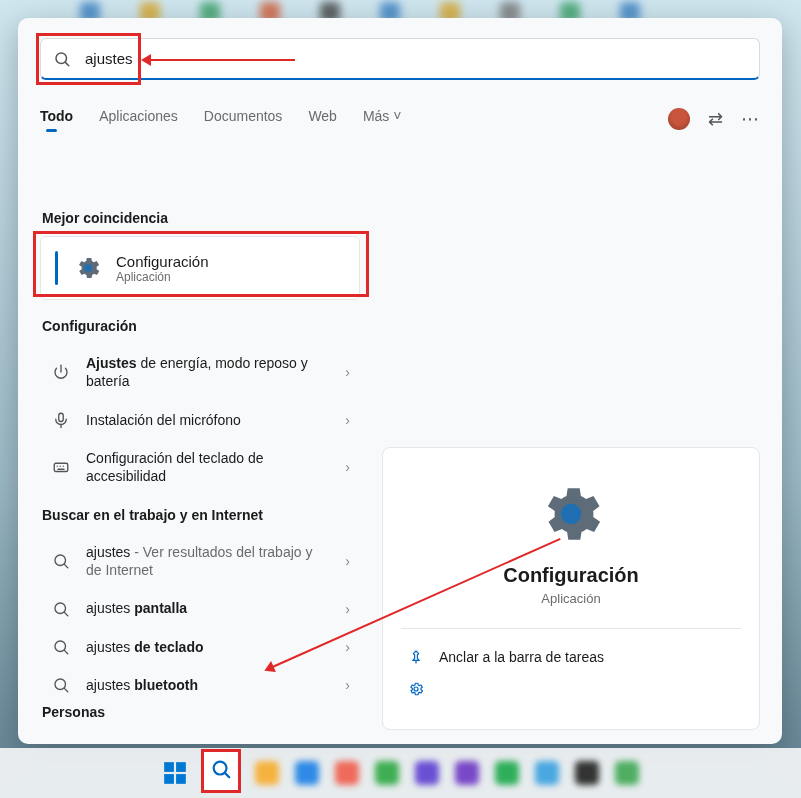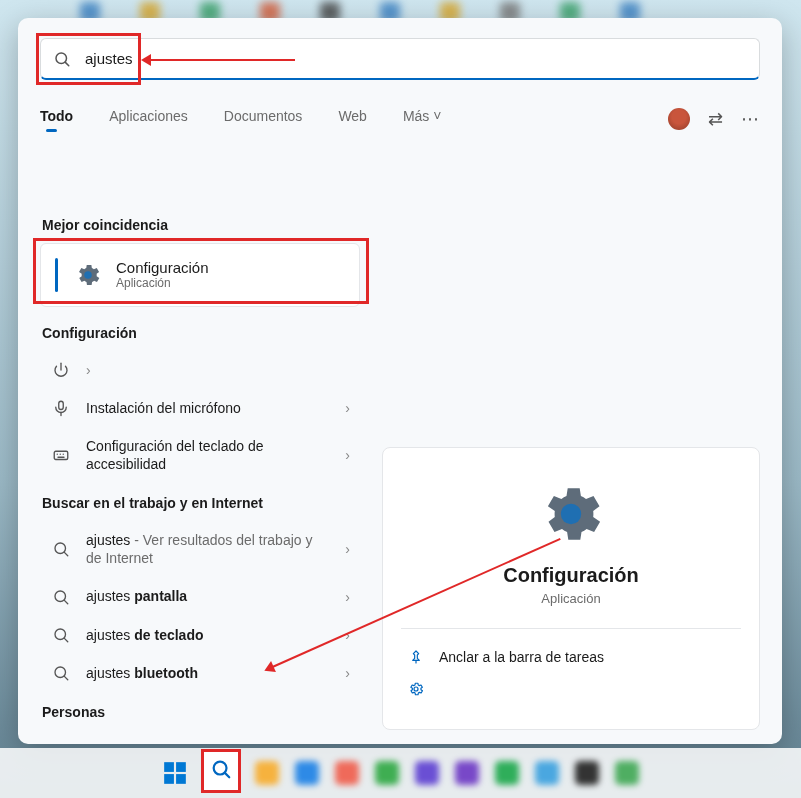--- a/index.html
+++ b/index.html
@@ -33,21 +33,21 @@
     border-radius:6px;padding:0 12px;
   }
   .search-box input{
     flex:1;border:none;outline:none;font-size:15px;background:transparent;color:var(--text);
   }
   .search-red{position:absolute;left:-4px;top:-5px;width:105px;height:52px;border:3px solid var(--red);pointer-events:none;}
   .arrow-search{position:absolute;left:105px;top:21px;width:150px;height:2px;background:var(--red);}
   .arrow-search::before{content:"";position:absolute;left:-10px;top:-5px;border:6px solid transparent;border-right:10px solid var(--red);}
 
   .tabs-row{display:flex;align-items:center;margin-top:22px;height:34px;}
-  .tabs{display:flex;gap:36px;font-size:14px;color:var(--muted);}
+  .tabs{display:flex;gap:26px;font-size:14px;color:var(--muted);}
   .tabs .tab{position:relative;cursor:pointer;padding-bottom:6px;}
   .tabs .tab.active{font-weight:600;color:var(--text);}
   .tabs .tab.active::after{content:"";position:absolute;left:6px;right:50%;bottom:-2px;height:3px;border-radius:3px;background:var(--accent);}
   .tab-spacer{flex:1;}
   .right-actions{display:flex;align-items:center;gap:18px;color:#555;}
   .avatar{width:22px;height:22px;border-radius:50%;background:radial-gradient(circle at 50% 40%,#c9553c 40%,#8f3b28 100%);}
   .dots{font-size:18px;letter-spacing:1px;}
 
   .body{display:flex;gap:22px;margin-top:18px;height:calc(100% - 130px);align-items:flex-end;}
   .left{width:320px;}
@@ -157,20 +157,21 @@
 
       <div class="section-label" style="margin-top:18px">Configuración</div>
       <div id="settings-list">
           <div class="item">
        <span class="ico">
               <svg width="18" height="18" viewBox="0 0 24 24" fill="none" stroke="#555" stroke-width="1.8" stroke-linecap="round" stroke-linejoin="round">
                 <path d="M12 3v9"></path>
                 <path d="M6 7a8 8 0 1012 0"></path>
               </svg>
             </span>
+       <span class="txt"><span class="bold">Ajustes</span> de energía, modo reposo y batería</span>
        <span class="chev">›</span>
      </div>
           <div class="item">
        <span class="ico">
               <svg width="18" height="18" viewBox="0 0 24 24" fill="none" stroke="#555" stroke-width="1.8" stroke-linecap="round" stroke-linejoin="round">
                 <rect x="9" y="3" width="6" height="11" rx="3"></rect>
                 <path d="M5 11a7 7 0 0014 0"></path>
                 <line x1="12" y1="18" x2="12" y2="22"></line>
               </svg>
             </span>
@@ -229,21 +230,21 @@
               <svg width="18" height="18" viewBox="0 0 24 24" fill="none" stroke="#555" stroke-width="1.8" stroke-linecap="round" stroke-linejoin="round">
                 <circle cx="11" cy="11" r="7"></circle>
                 <line x1="21" y1="21" x2="16.5" y2="16.5"></line>
               </svg>
             </span>
        <span class="txt">ajustes <span class="bold">bluetooth</span></span>
        <span class="chev">›</span>
      </div>
         </div>
 
-      <div class="section-label" style="margin-top:12px">Personas</div>
+      <div class="section-label" style="margin-top:0">Personas</div>
     </div>
 
     <div class="right">
       <svg class="preview-icon" viewBox="0 0 24 24" fill="#5e6c7a">
           <path d="M19.4 13a7.5 7.5 0 000-2l2.1-1.6-2-3.4-2.5 1a7.4 7.4 0 00-1.7-1l-.4-2.6h-4l-.4 2.6a7.4 7.4 0 00-1.7 1l-2.5-1-2 3.4L6.6 11a7.5 7.5 0 000 2l-2.1 1.6 2 3.4 2.5-1a7.4 7.4 0 001.7 1l.4 2.6h4l.4-2.6a7.4 7.4 0 001.7-1l2.5 1 2-3.4z"></path>
           <circle cx="12" cy="12" r="3.4" fill="#1f6fb2"></circle>
         </svg>
       <div class="preview-title">Configuración</div>
       <div class="preview-sub">Aplicación</div>
       <hr class="sep">

